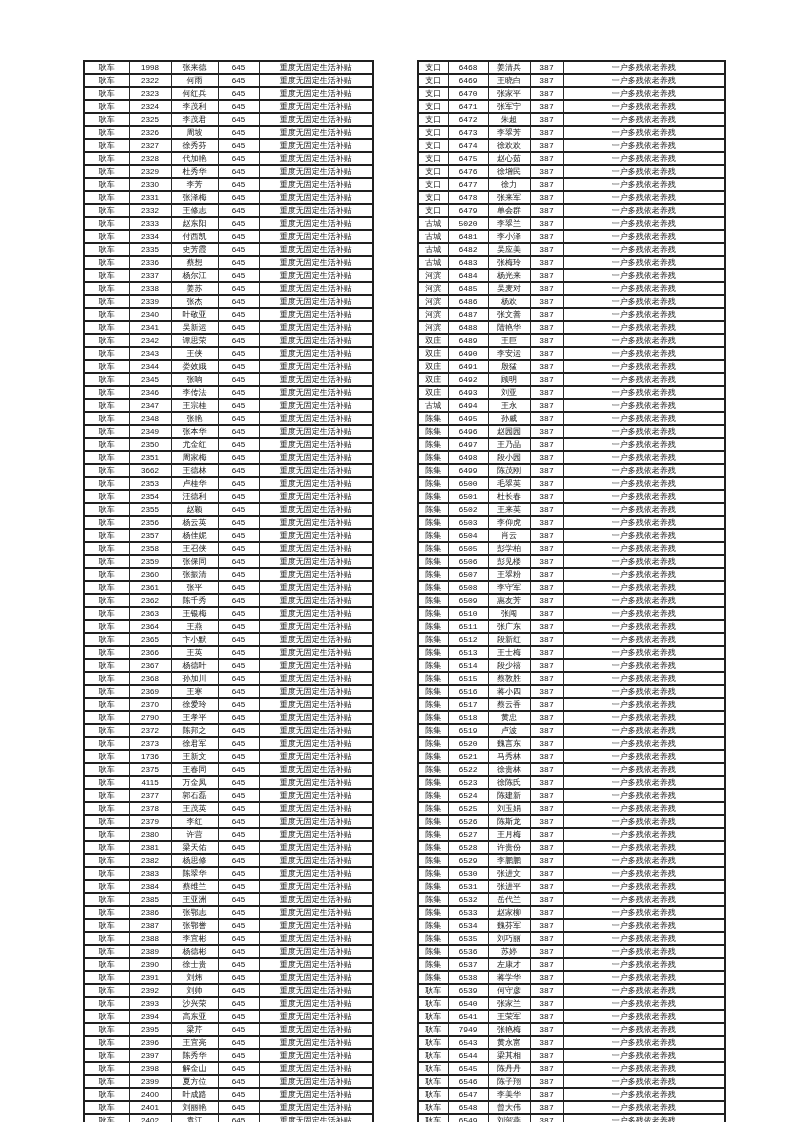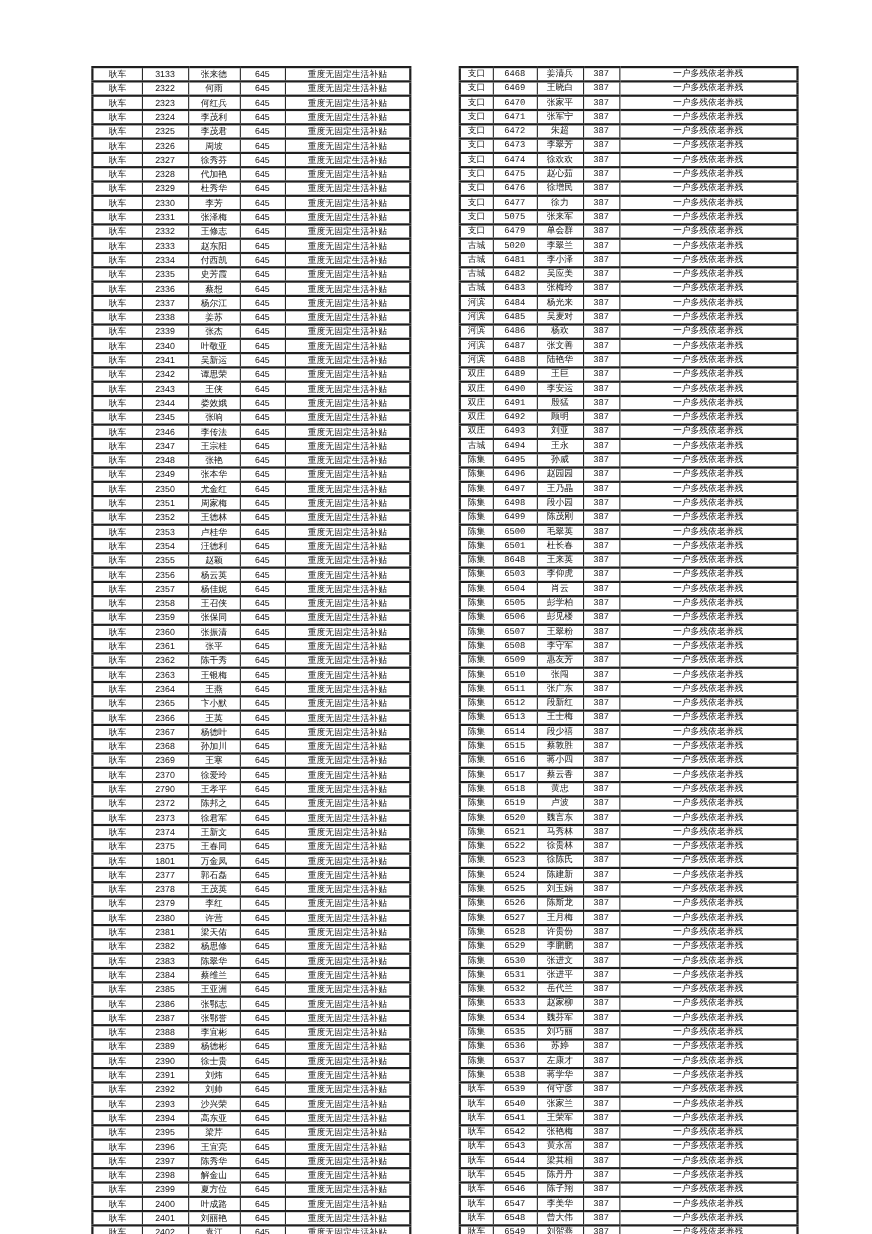--- a/index.html
+++ b/index.html
@@ -47,21 +47,21 @@
     <colgroup>
         <col style="width: 45px;">
         <col style="width: 42px;">
         <col style="width: 47px;">
         <col style="width: 41px;">
         <col style="width: 114px;">
       </colgroup>
     <tbody>
         <tr>
           <td>耿车</td>
-          <td>3133</td>
+          <td>1998</td>
           <td>张来德</td>
           <td>645</td>
           <td>重度无固定生活补贴</td>
         </tr>
         <tr>
           <td>耿车</td>
           <td>2322</td>
           <td>何雨</td>
           <td>645</td>
           <td>重度无固定生活补贴</td>
@@ -264,21 +264,21 @@
         </tr>
         <tr>
           <td>耿车</td>
           <td>2351</td>
           <td>周家梅</td>
           <td>645</td>
           <td>重度无固定生活补贴</td>
         </tr>
         <tr>
           <td>耿车</td>
-          <td>2352</td>
+          <td>3662</td>
           <td>王德林</td>
           <td>645</td>
           <td>重度无固定生活补贴</td>
         </tr>
         <tr>
           <td>耿车</td>
           <td>2353</td>
           <td>卢桂华</td>
           <td>645</td>
           <td>重度无固定生活补贴</td>
@@ -418,35 +418,35 @@
         </tr>
         <tr>
           <td>耿车</td>
           <td>2373</td>
           <td>徐君军</td>
           <td>645</td>
           <td>重度无固定生活补贴</td>
         </tr>
         <tr>
           <td>耿车</td>
-          <td>2374</td>
+          <td>1736</td>
           <td>王新文</td>
           <td>645</td>
           <td>重度无固定生活补贴</td>
         </tr>
         <tr>
           <td>耿车</td>
           <td>2375</td>
           <td>王春同</td>
           <td>645</td>
           <td>重度无固定生活补贴</td>
         </tr>
         <tr>
           <td>耿车</td>
-          <td>1801</td>
+          <td>4115</td>
           <td>万金凤</td>
           <td>645</td>
           <td>重度无固定生活补贴</td>
         </tr>
         <tr>
           <td>耿车</td>
           <td>2377</td>
           <td>郭石磊</td>
           <td>645</td>
           <td>重度无固定生活补贴</td>
@@ -710,21 +710,21 @@
         </tr>
         <tr>
           <td>支口</td>
           <td>6477</td>
           <td>徐力</td>
           <td>387</td>
           <td>一户多残依老养残</td>
         </tr>
         <tr>
           <td>支口</td>
-          <td>5075</td>
+          <td>6478</td>
           <td>张来军</td>
           <td>387</td>
           <td>一户多残依老养残</td>
         </tr>
         <tr>
           <td>支口</td>
           <td>6479</td>
           <td>单会群</td>
           <td>387</td>
           <td>一户多残依老养残</td>
@@ -878,21 +878,21 @@
         </tr>
         <tr>
           <td>陈集</td>
           <td>6501</td>
           <td>杜长春</td>
           <td>387</td>
           <td>一户多残依老养残</td>
         </tr>
         <tr>
           <td>陈集</td>
-          <td>8648</td>
+          <td>6502</td>
           <td>王来英</td>
           <td>387</td>
           <td>一户多残依老养残</td>
         </tr>
         <tr>
           <td>陈集</td>
           <td>6503</td>
           <td>李仰虎</td>
           <td>387</td>
           <td>一户多残依老养残</td>
@@ -1158,21 +1158,21 @@
         </tr>
         <tr>
           <td>耿车</td>
           <td>6541</td>
           <td>王荣军</td>
           <td>387</td>
           <td>一户多残依老养残</td>
         </tr>
         <tr>
           <td>耿车</td>
-          <td>6542</td>
+          <td>7949</td>
           <td>张艳梅</td>
           <td>387</td>
           <td>一户多残依老养残</td>
         </tr>
         <tr>
           <td>耿车</td>
           <td>6543</td>
           <td>黄永富</td>
           <td>387</td>
           <td>一户多残依老养残</td>

